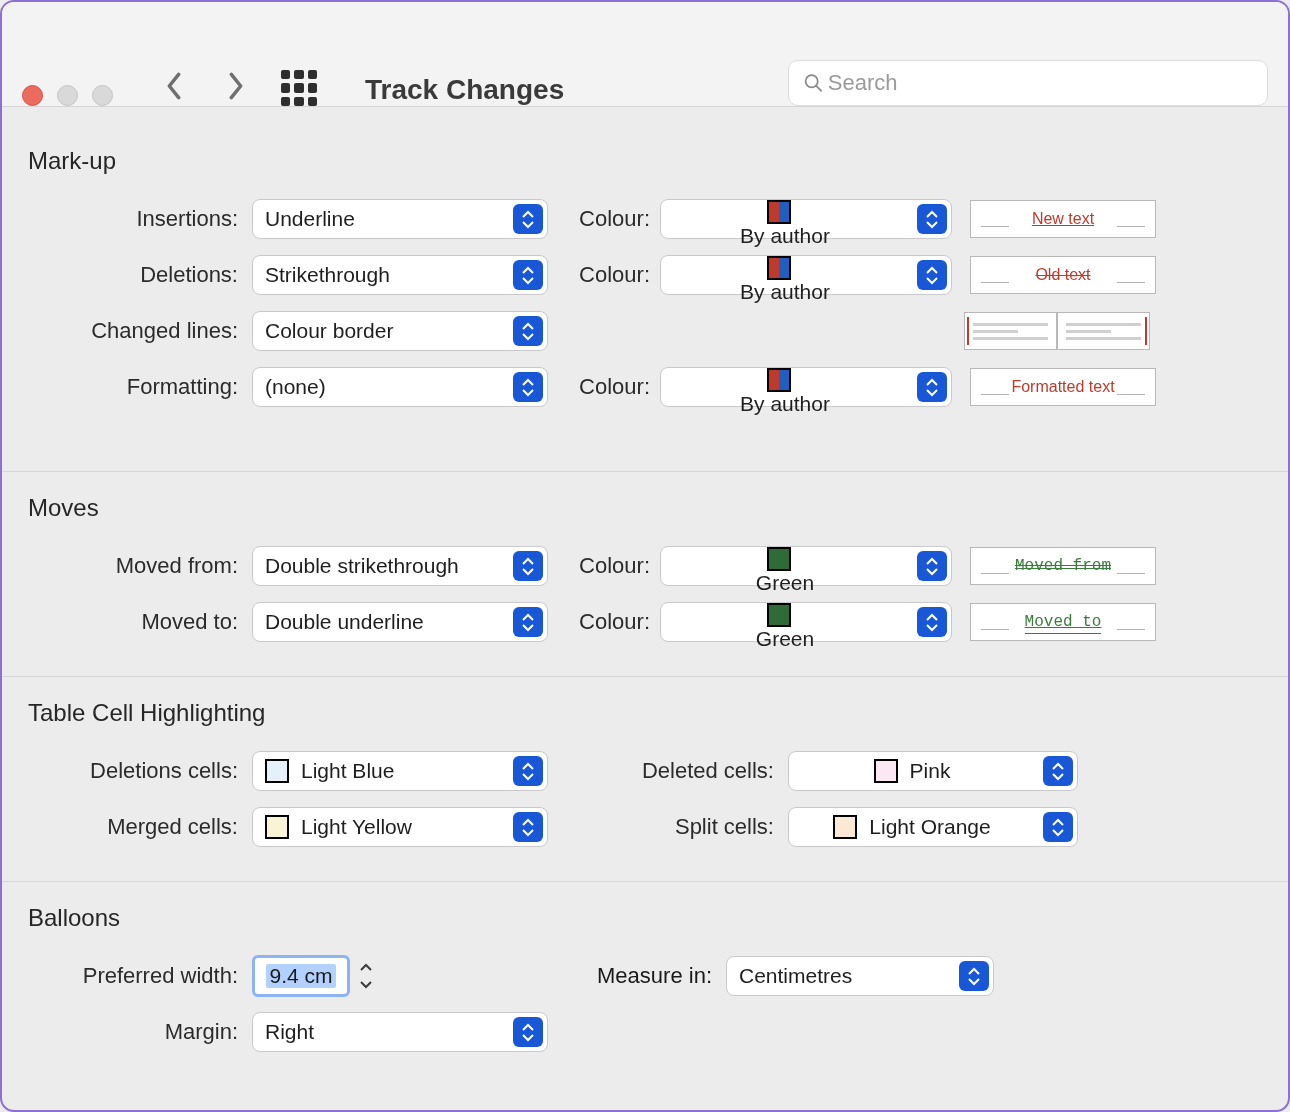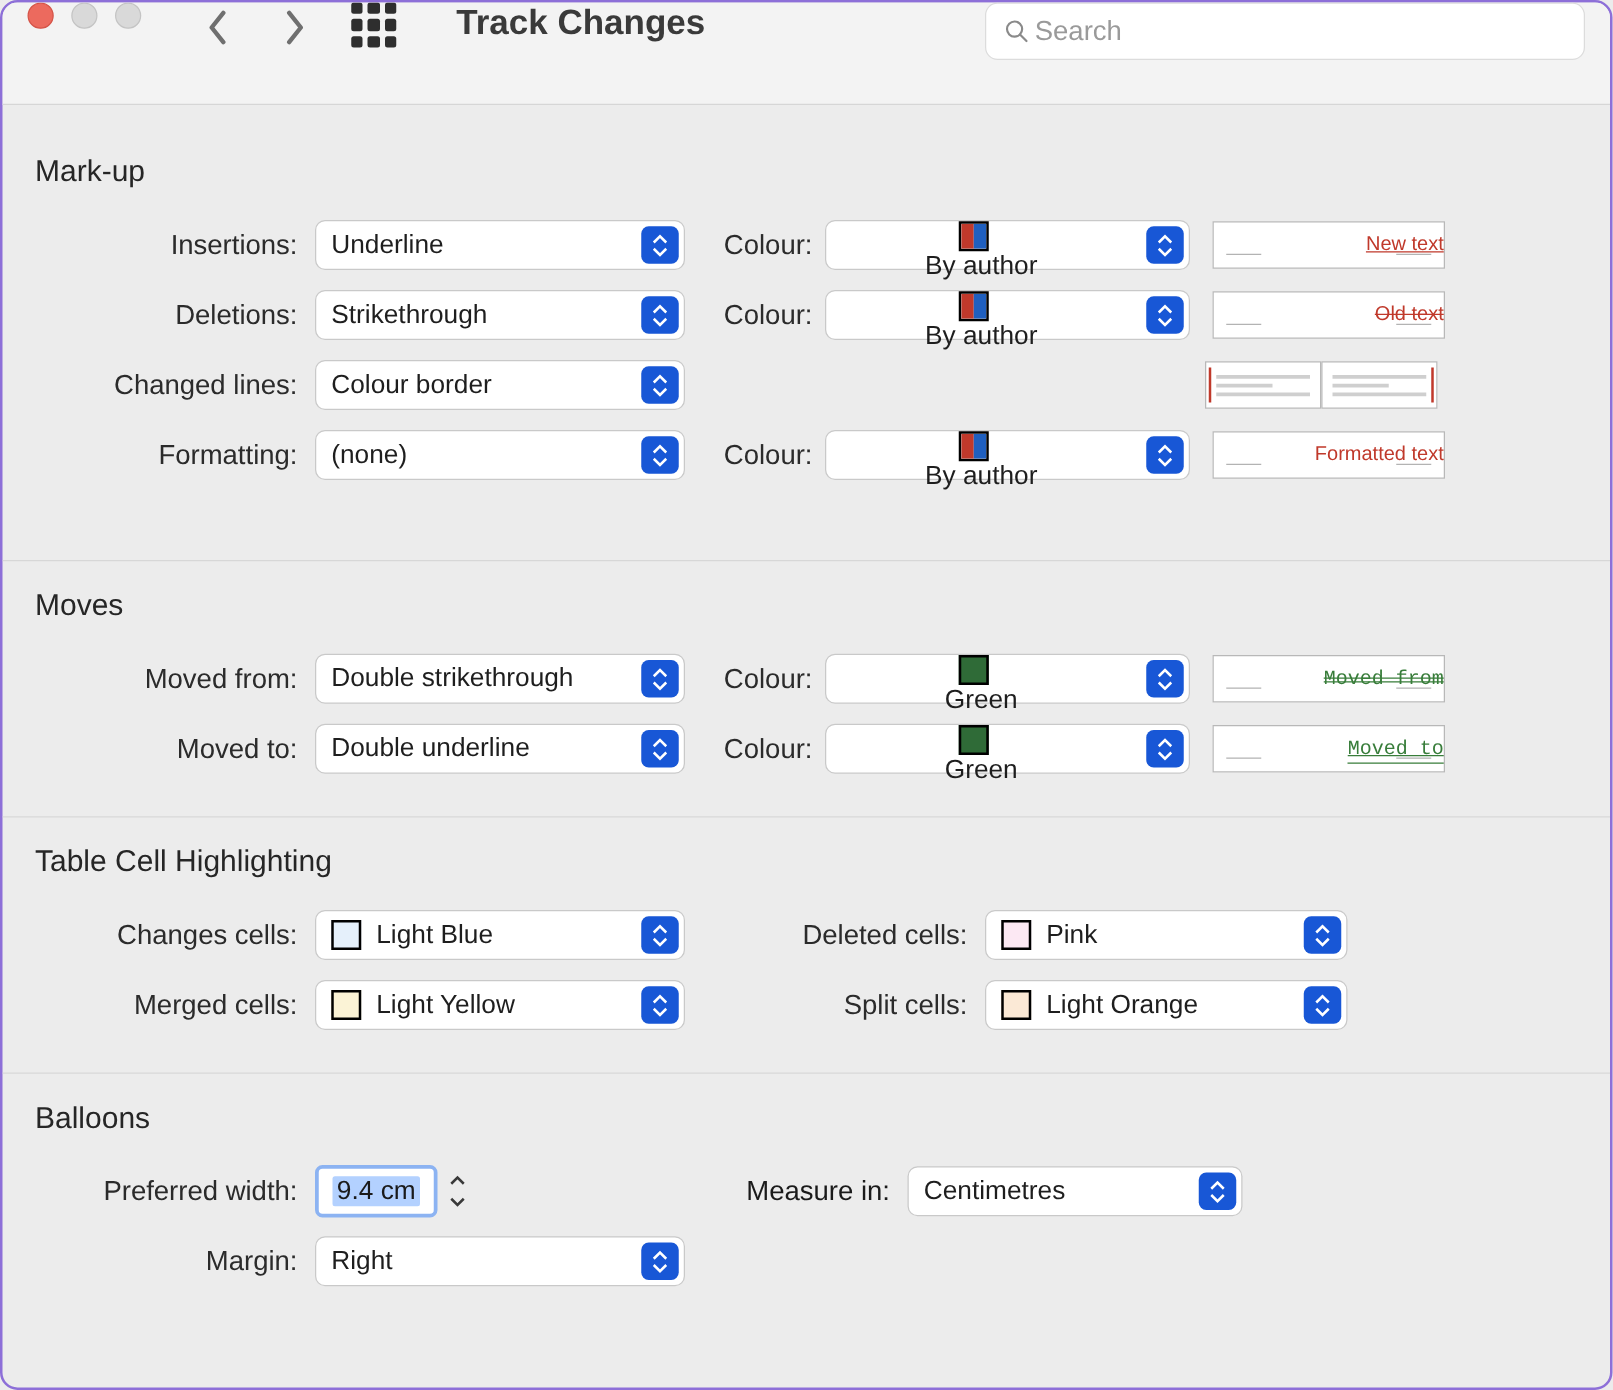--- a/index.html
+++ b/index.html
@@ -10,25 +10,25 @@
     font-family: -apple-system, "Helvetica Neue", Arial, sans-serif;
     font-size: 22px;
     color: #1a1a1a;
     overflow: hidden;
     border: 2px solid #8d6fd8;
     border-radius: 14px;
   }
 
   
   .toolbar {
-    height: 82px;
+    height: 105px;
     background: #f3f3f3;
     border-bottom: 1px solid #d6d6d6;
     display: flex;
-    align-items: flex-start;
+    align-items: flex-end;
     padding: 0 20px;
     gap: 12px;
   }
   .traffic {
     display: flex;
     gap: 14px;
     margin-right: 24px;
   }
   .tl-dot {
     width: 21px; height: 21px; border-radius: 50%;
@@ -140,36 +140,36 @@
     width: 30px;
     background: #1857d6;
     border-radius: 6px;
     display:flex; flex-direction:column; align-items:center; justify-content:center;
     gap: 1px;
   }
   .sel .chev svg { width:14px; height:9px; color:#fff; display:block; }
 
   .sel-300 { width: 296px; }
   .sel-290c { width: 292px; flex-direction: column; }
-  .sel-276 { width: 290px; }
+  .sel-276 { width: 290px; justify-content: center; }
 
   .clabel {
     width: 106px;
     text-align:right;
     font-size:22px;
     color:#2b2b2b;
     margin-left: 6px;
     padding-right: 10px;
   }
   .preview {
     margin-left: 18px;
     width: 186px; height: 38px;
     background: #ffffff;
     border: 1px solid #b8b8b8;
-    display:flex; align-items:center; justify-content:flex-end;
+    display:flex; align-items:center; justify-content:center;
     position:relative;
     font-size: 16px;
   }
   .preview .pline { position:absolute; height:1px; background:#b3b3b3; }
   .preview .pl-left { left:10px; width:28px; bottom:10px; }
   .preview .pl-right { right:10px; width:28px; bottom:10px; }
   .preview .txt { color:#c0392b; }
   .preview .txt.green { color:#387d3a;font-family:Liberation Mono, monospace; }
   .preview .txt.ul { text-decoration: underline; }
   .preview .txt.st { text-decoration: line-through; }
@@ -465,21 +465,21 @@
       <span class="txt green dul">Moved to</span>
       <span class="pline pl-right"></span>
     </div>
   </div>
 
   <hr class="divider">
 
   <div class="section-title">Table Cell Highlighting</div>
 
   <div class="tch-row">
-    <div class="tch-label">Changes cells:</div>
+    <div class="tch-label">Deletions cells:</div>
     <div class="sel sel-300">
       <span class="swatch" style="background:#e5f0fb"></span>
       <span>Light Blue</span>
       <span class="chev">
           <svg viewBox="0 0 14 9">
             <path d="M2 7 L7 2 L12 7" fill="none" stroke="currentColor" stroke-width="2"></path>
           </svg>
           <svg viewBox="0 0 14 9">
             <path d="M2 2 L7 7 L12 2" fill="none" stroke="currentColor" stroke-width="2"></path>
           </svg>

